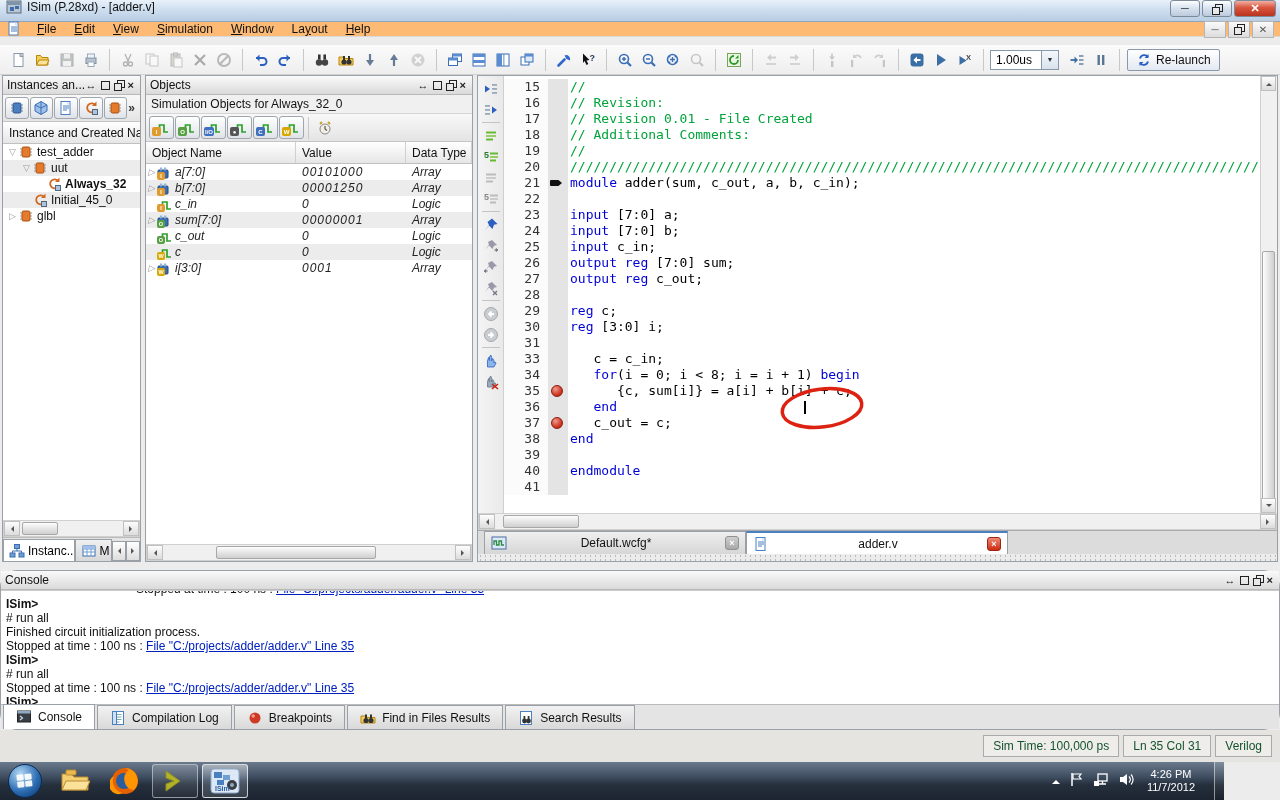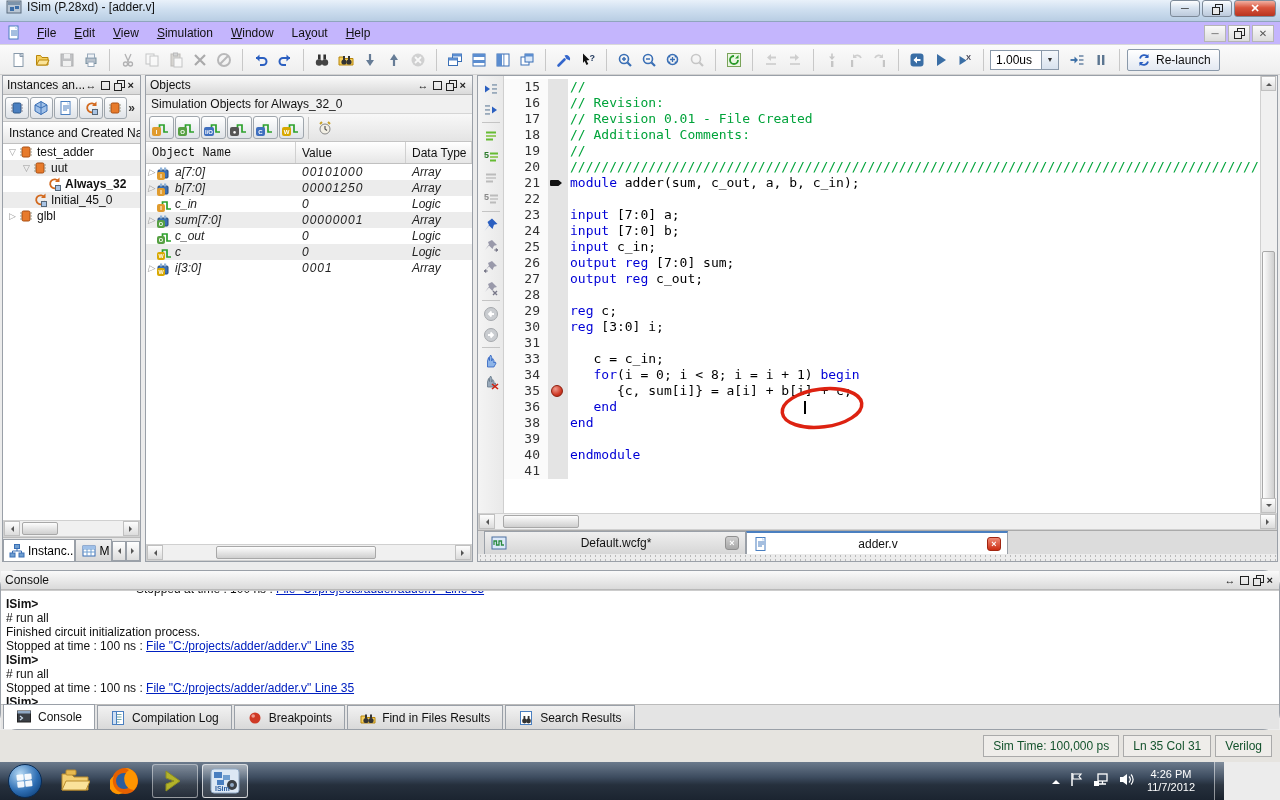--- a/index.html
+++ b/index.html
@@ -12,21 +12,21 @@
     display:flex; align-items:flex-start; padding:0 4px; }
   #titlebar .app-ico { width:16px; height:14px; margin:0 5px 0 2px; }
   #titlebar .title { font-size:12px; color:#111; }
   #titlebar .winbtns { margin-left:auto; display:flex; }
   .aerobtn { width:30px; height:17px; border:1px solid #7d8a99; border-radius:3px; margin-left:2px;
     background:linear-gradient(#fdfeff,#d9e4f0 45%,#bccadc); display:flex; align-items:center; justify-content:center;
     font-size:11px; color:#333; font-weight:bold; line-height:1; }
   .aerobtn.close { background:linear-gradient(#f2b0a2,#d9543c 45%,#b8341f); color:#fff; width:42px; }
 
   
-  #menubar { position:absolute; left:0; top:22px; width:1280px; height:23px; background:#c4b5fd;
+  #menubar { position:absolute; left:0; top:22px; width:1280px; height:15px; background:#fdba74;
     border-bottom:1px solid #d9d9d9; display:flex; align-items:center; }
   #menubar .doc-ico { width:16px; height:16px; margin:0 6px; }
   .menu-item { padding:3px 9px; color:#111; cursor:default; }
   .menu-item u { text-decoration:underline; }
   #mdi-btns { margin-left:auto; display:flex; margin-right:6px; }
   .mdibtn { width:22px; height:17px; border:1px solid #b5b5b5; background:linear-gradient(#fafafa,#dcdcdc);
     margin-left:2px; display:flex; align-items:center; justify-content:center; color:#555; font-size:10px; }
 
   
   #toolbar { position:absolute; left:0; top:45px; width:1280px; height:30px; background:linear-gradient(#fbfbfb,#eeeeee);
@@ -85,21 +85,21 @@
   #obj-subtitle { height:19px; display:flex; align-items:center; padding-left:5px; background:#f0f0f0; border-bottom:1px solid #d5d5d5; color:#111; }
   #obj-toolbar { height:28px; background:linear-gradient(#f8f8f8,#e4e4e4); border-bottom:1px solid #c4c4c4;
     display:flex; align-items:center; padding-left:3px; gap:1px; }
   .sigbtn { width:25px; height:23px; border:1px solid #9fa6ad; border-radius:3px; background:linear-gradient(#ffffff,#dfe3e8);
     position:relative; display:flex; align-items:center; justify-content:center; }
   .sigbtn .badge { position:absolute; left:2px; bottom:2px; min-width:9px; height:9px; font-size:6px; font-weight:bold;
     color:#fff; display:flex; align-items:center; justify-content:center; border-radius:2px; padding:0 1px; }
   #obj-table { flex:1; background:#fff; overflow:hidden; display:flex; flex-direction:column; }
   #obj-head { height:22px; display:flex; background:linear-gradient(#ffffff,#e6e6e6); border-bottom:1px solid #c0c0c0; flex:none; }
   #obj-head .col { display:flex; align-items:center; padding-left:6px; border-right:1px solid #d0d0d0; color:#111; }
-  .col-name { width:150px;font-family:Liberation Mono, monospace; } .col-value { width:110px; } .col-type { flex:1; }
+  .col-name { width:150px; } .col-value { width:110px; } .col-type { flex:1; }
   .obj-row { height:16px; display:flex; align-items:center; font-style:italic; color:#222; }
   .obj-row.shaded { background:#ececec; }
   .obj-row .exp { width:11px; font-size:9px; color:#999; text-align:center; flex:none; }
   .obj-row .oic { width:18px; flex:none; position:relative; height:14px; }
   .obj-row .oic .badge { position:absolute; left:0; bottom:-1px; width:8px; height:8px; font-size:5.5px; font-weight:bold; font-style:normal;
     color:#fff; display:flex; align-items:center; justify-content:center; border-radius:2px; }
   .obj-row .nm { width:121px; overflow:hidden; white-space:nowrap; }
   .obj-row .vl { width:110px; padding-left:6px; letter-spacing:1px; }
   .obj-row .tp { flex:1; padding-left:6px; }
 
@@ -1080,20 +1080,21 @@
         <div class="code-line"><span class="ln">26</span><span class="mk"></span><span class="src"><span class="tok-k">output</span><span class="tok-p"> </span><span class="tok-k">reg</span><span class="tok-p"> [7:0] sum;</span></span></div>
         <div class="code-line"><span class="ln">27</span><span class="mk"></span><span class="src"><span class="tok-k">output</span><span class="tok-p"> </span><span class="tok-k">reg</span><span class="tok-p"> c_out;</span></span></div>
         <div class="code-line"><span class="ln">28</span><span class="mk"></span><span class="src"></span></div>
         <div class="code-line"><span class="ln">29</span><span class="mk"></span><span class="src"><span class="tok-k">reg</span><span class="tok-p"> c;</span></span></div>
         <div class="code-line"><span class="ln">30</span><span class="mk"></span><span class="src"><span class="tok-k">reg</span><span class="tok-p"> [3:0] i;</span></span></div>
         <div class="code-line"><span class="ln">31</span><span class="mk"></span><span class="src"></span></div>
         <div class="code-line"><span class="ln">33</span><span class="mk"></span><span class="src"><span class="tok-p">   c = c_in;</span></span></div>
         <div class="code-line"><span class="ln">34</span><span class="mk"></span><span class="src"><span class="tok-p">   </span><span class="tok-k">for</span><span class="tok-p">(i = 0; i &lt; 8; i = i + 1) </span><span class="tok-k">begin</span></span></div>
         <div class="code-line"><span class="ln">35</span><span class="mk"><span class="bp-dot"></span></span><span class="src"><span class="tok-p">      {c, sum[i]} = a[i] + b[i] + c;</span></span></div>
         <div class="code-line"><span class="ln">36</span><span class="mk"></span><span class="src"><span class="tok-p">   </span><span class="tok-k">end</span></span></div>
+        <div class="code-line"><span class="ln">37</span><span class="mk"><span class="bp-dot"></span></span><span class="src"><span class="tok-p">   c_out = c;</span></span></div>
         <div class="code-line"><span class="ln">38</span><span class="mk"></span><span class="src"><span class="tok-k">end</span></span></div>
         <div class="code-line"><span class="ln">39</span><span class="mk"></span><span class="src"></span></div>
         <div class="code-line"><span class="ln">40</span><span class="mk"></span><span class="src"><span class="tok-k">endmodule</span></span></div>
         <div class="code-line"><span class="ln">41</span><span class="mk"></span><span class="src"></span></div>
         <svg id="annotation-ellipse" style="left:262px;top:304px" width="110" height="56" viewBox="0 0 110 56">
           <ellipse cx="56" cy="28" rx="40" ry="19" fill="none" stroke="#dd2211" stroke-width="3.5" transform="rotate(-7 56 28)"></ellipse>
         </svg>
         <div id="caret" style="left:300px;top:325px"></div>
       </div>
     <div id="ed-vscroll">

